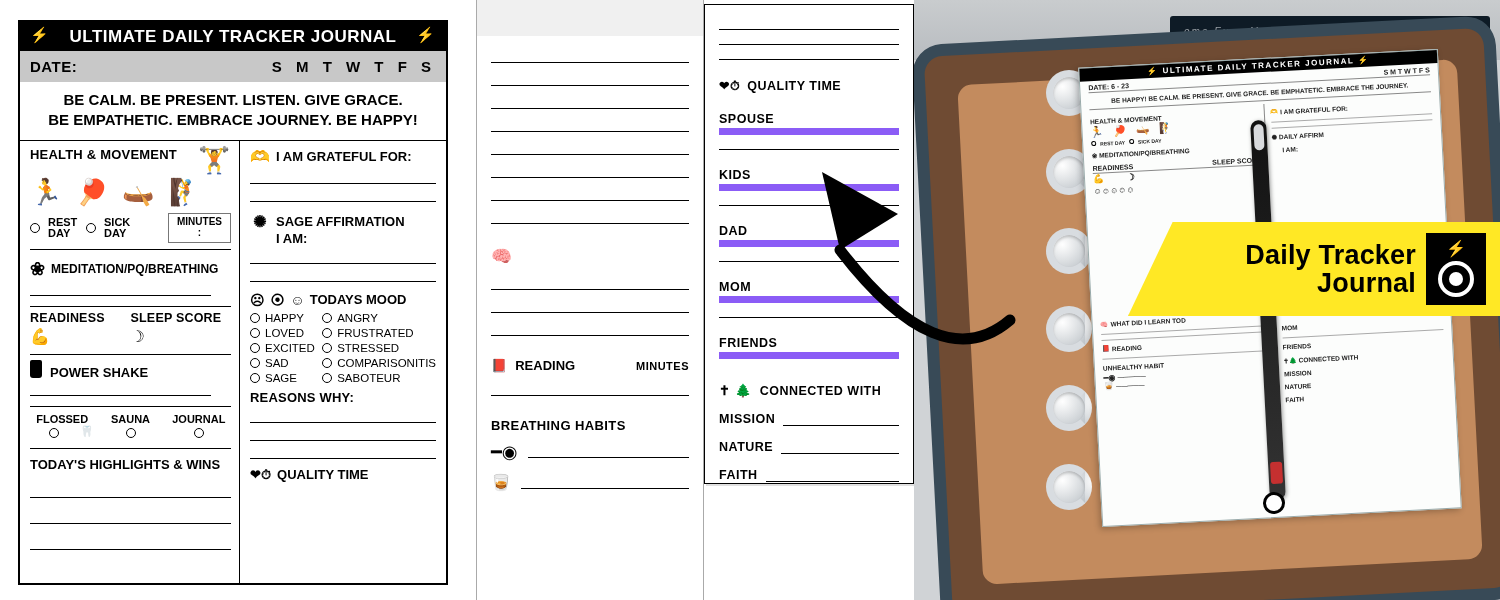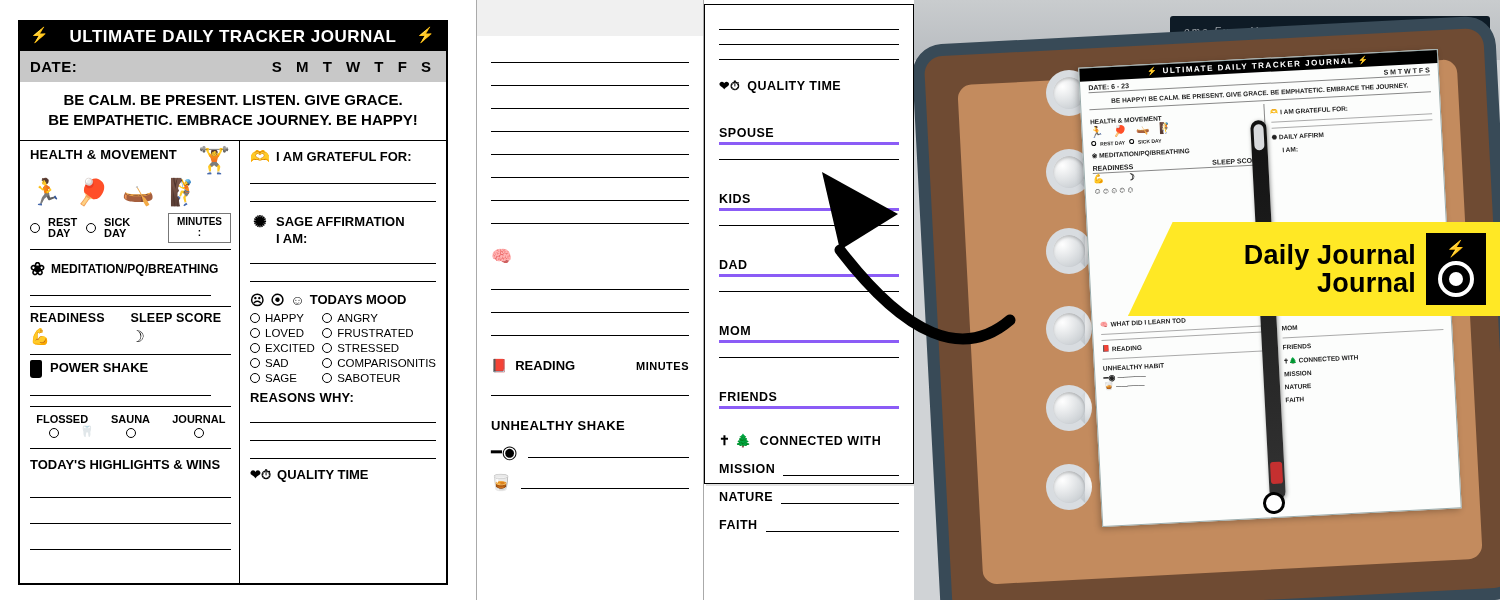--- a/index.html
+++ b/index.html
@@ -86,21 +86,21 @@
   .lotus { font-size:18px; }
 
   .uline { border-bottom:1px solid #000; height:16px; }
   .uline.short { width: 90%; }
 
   .ready-sleep { display:flex; margin-top:10px; border-top:1px solid #000; padding-top:4px; }
   .rs-col { flex:1; }
   .rs-col .sec-head { font-size:12.5px; }
   .rs-ic { font-size:16px; margin-top:2px; display:block; }
 
-  .pshake { display:flex; align-items:flex-start; gap:6px; font-weight:700; font-size:13px; margin-top:8px; border-top:1px solid #000; padding-top:5px;}
+  .pshake { display:flex; align-items:flex-end; gap:6px; font-weight:700; font-size:13px; margin-top:8px; border-top:1px solid #000; padding-top:5px;}
   .drink-ic::before { content:""; display:inline-block; width:12px; height:18px; background:#000; border-radius:2px 2px 3px 3px; position:relative; }
   .drink-ic { position:relative; width:14px; height:20px; }
 
   .fsj { display:flex; margin-top:10px; border-top:1px solid #000; padding-top:6px; gap:4px;justify-content:flex-end;}
   .fsj-col { flex:1; text-align:center; font-size:11px; font-weight:700;}
   .fsj-col .radio { margin: 3px auto 0; display:block; }
 
   .highlights { margin-top:10px; border-top:1px solid #000; padding-top:8px; font-weight:700; font-size:13px;}
   .lines { margin-top:8px; }
   .lines .uline { margin-top:10px; }
@@ -149,21 +149,21 @@
     top: 4px;
     width: 210px;
     height: 480px;
     border: 1px solid #000;
     background: #fff;
     box-shadow: 2px 2px 0 rgba(0,0,0,.12);
     padding: 10px 14px 10px;
   }
   .p3-lines .uline { margin-top: 14px; height:0; border-bottom:1px solid #000; }
   .p3-sec-title { display:flex; align-items:center; gap:7px; font-weight:800; font-size:12.5px; letter-spacing:.5px; margin-top:6px;}
-  .p3-label { font-weight:800; font-size:12.5px; letter-spacing:.5px; margin-top:32px; border-bottom:3px solid #8b5cf6; padding-bottom:2px;}
+  .p3-label { font-weight:800; font-size:12.5px; letter-spacing:.5px; margin-top:18px; border-bottom:7px solid #8b5cf6; padding-bottom:2px;}
   .p3-lbl-line { display:flex; align-items:flex-end; gap:8px; font-weight:800; font-size:12.5px; letter-spacing:.5px; margin-top:14px;}
   .p3-lbl-line .fill { flex:1; border-bottom:1px solid #000; height:10px;}
   .p3-conn-title { display:flex; align-items:center; gap:7px; font-weight:800; font-size:12.5px; letter-spacing:.5px; margin-top:24px;}
   .cross-tree { font-size:13px; letter-spacing:1px;}
 
   
   .photo {
     position:absolute;
     left: 914px; top: 0;
     width: 586px; height: 600px;
@@ -474,21 +474,21 @@
         <span>READING</span>
       </div>
       <span class="minutes-lbl">MINUTES</span>
     </div>
     <div class="strip-lines">
         <div class="uline"></div>
       </div>
   </div>
   <div class="strip-sec">
     <div class="strip-head">
-        <span>UNHEALTHY SHAKE</span>
+        <span>BREATHING HABITS</span>
       </div>
     <div class="unhealthy-icons">
       <div class="uh-row">
           <span style="font-size:18px;">━◉</span>
           <div class="fill"></div>
         </div>
       <div class="uh-row">
           <span>🥃</span>
           <div class="fill"></div>
         </div>
@@ -615,21 +615,21 @@
       </div>
     </div>
   </div>
 
   <div class="pen"></div>
   <div class="pen-tip"></div>
 </div>
 
 <div class="badge">
   <div class="badge-text">
-    <div>Daily Journal</div>
+    <div>Daily Tracker</div>
     <div>Journal</div>
   </div>
   <div class="badge-icon">
     <span class="bolt bolt-sm"></span>
     <div class="target"></div>
   </div>
 </div>
 
 <div class="arrow-wrap">
   <svg width="240" height="260" viewBox="0 0 240 260">

